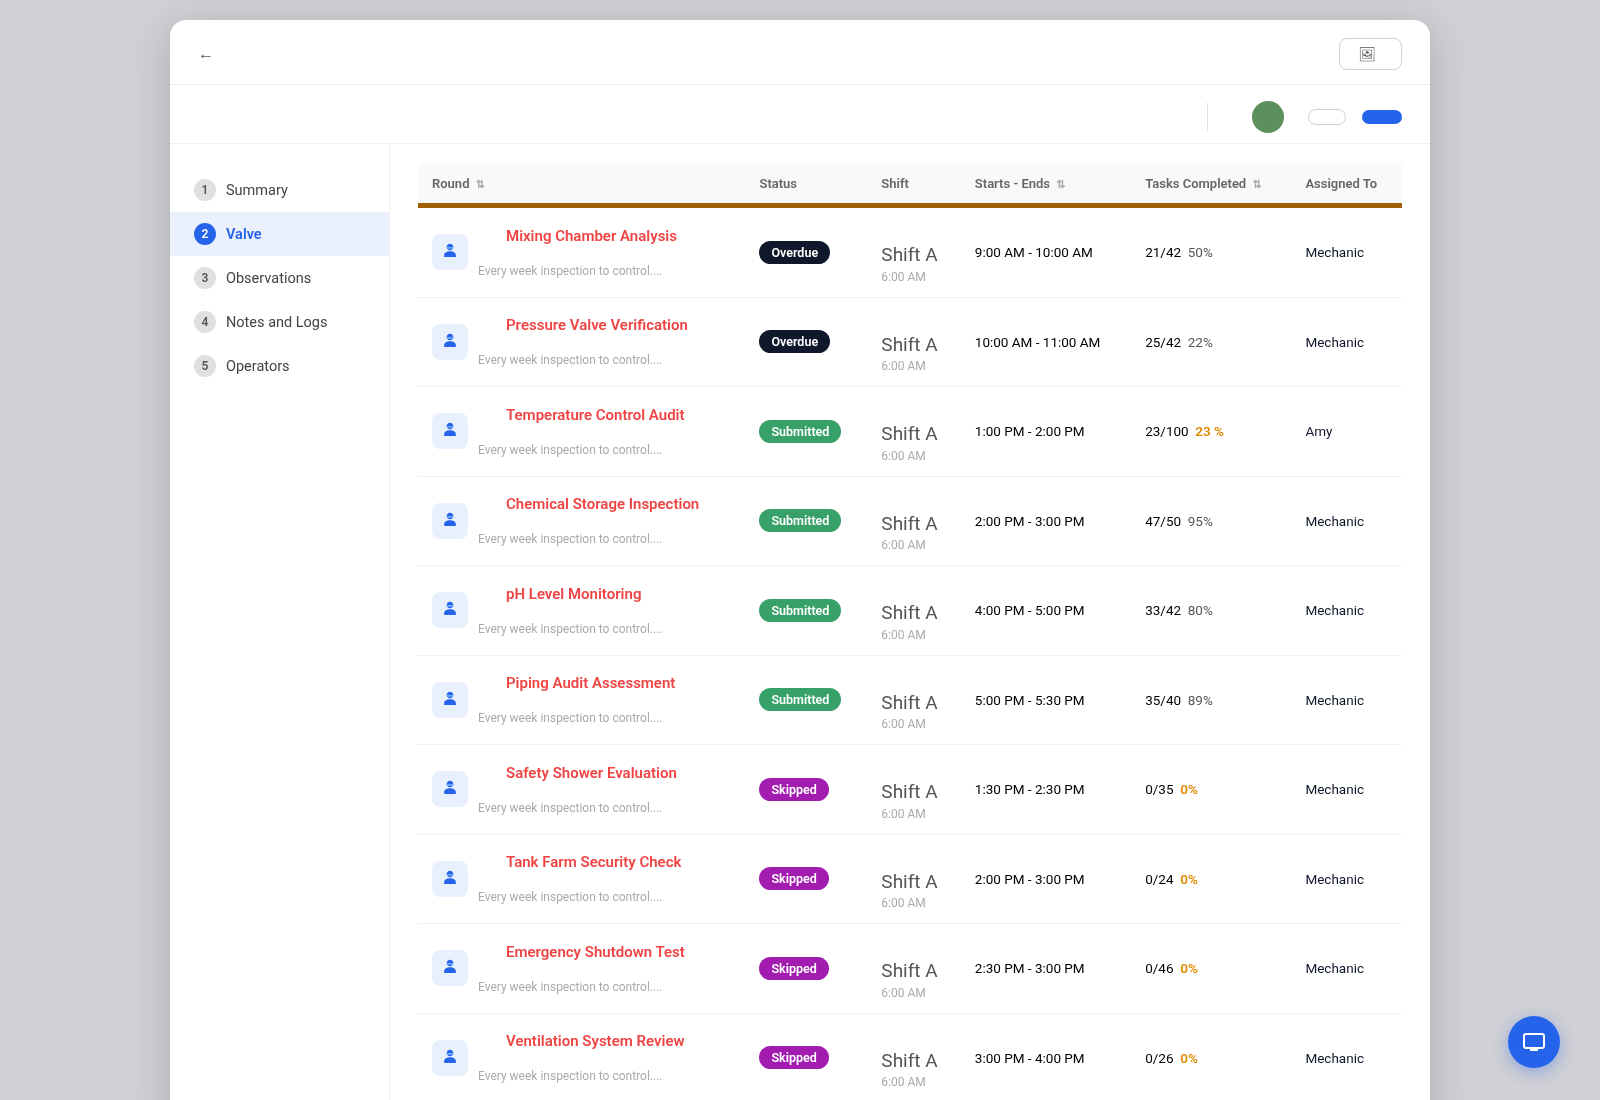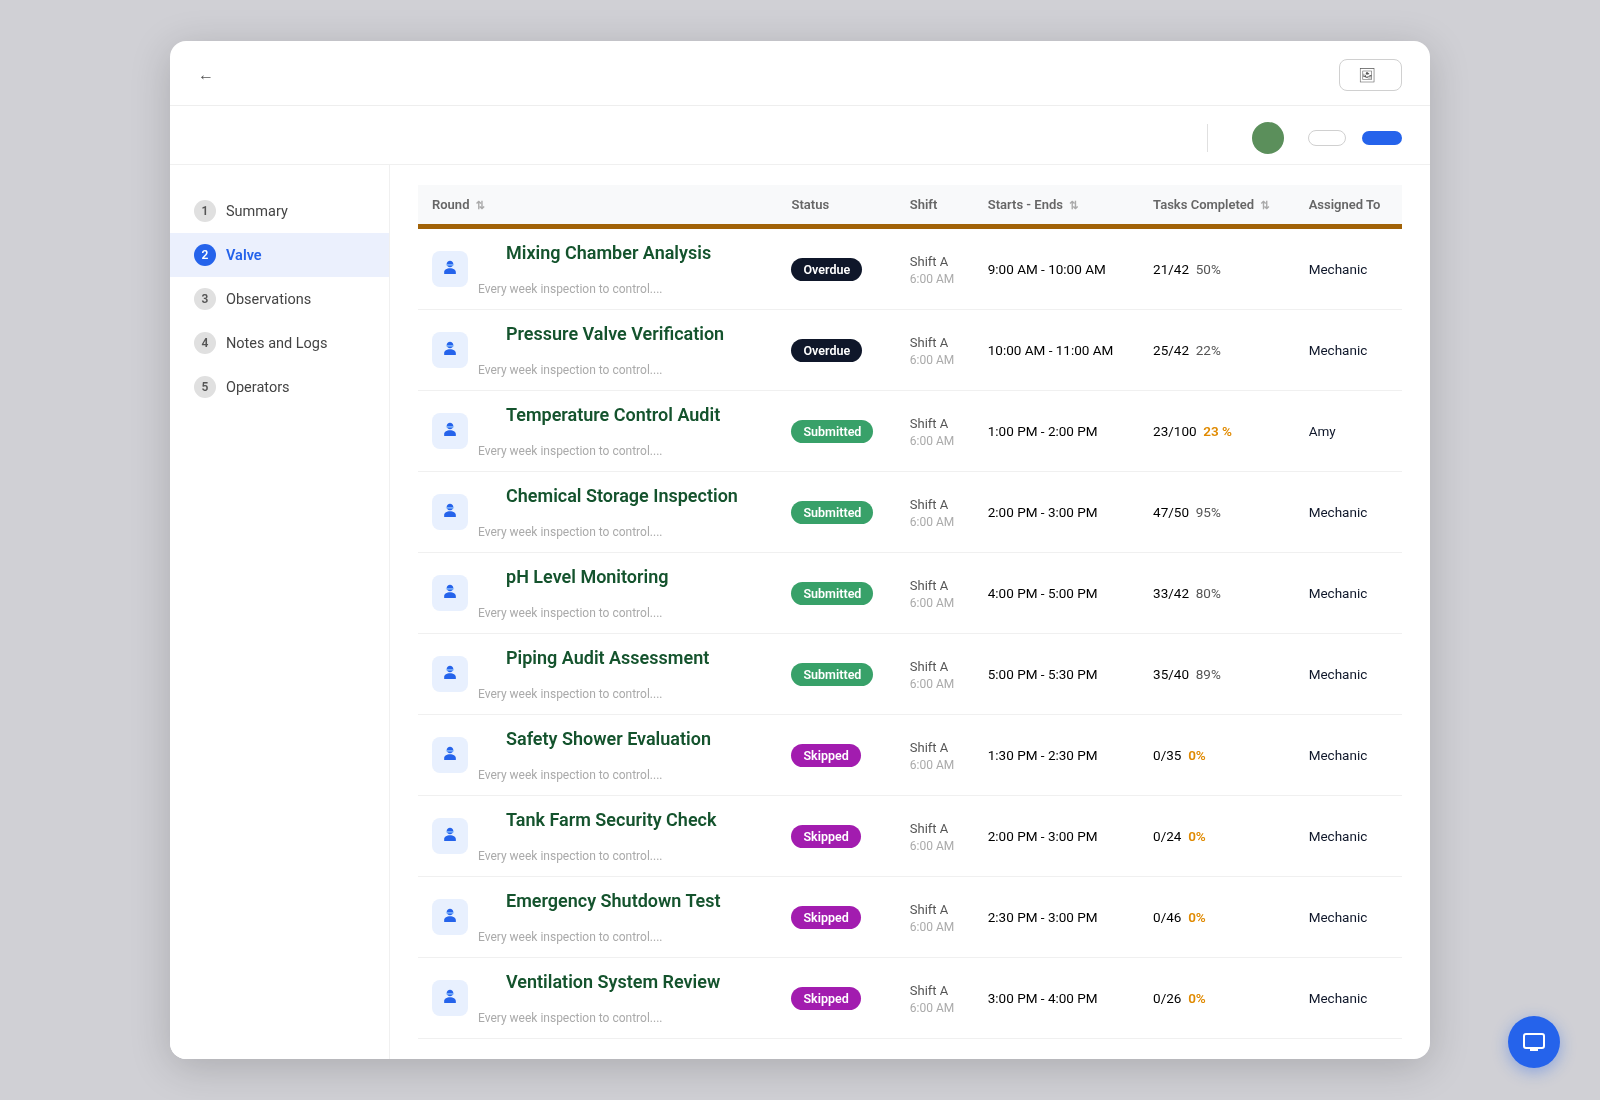--- a/index.html
+++ b/index.html
@@ -225,22 +225,22 @@
       vertical-align: middle;
     }
     .sort-icon {
       display: inline-block;
       font-size: 11px;
       color: #aaa;
       margin-left: 3px;
     }
     .round-name {
       font-weight: 600;
-      color: #14532d;
-      font-size: 18px;
+      color: #ef4444;
+      font-size: 15px;
       padding-left: 28px;
     }
     .round-desc {
       color: #aaa;
       font-size: 12px;
       margin-top: 19px;
     }
     .round-icon-wrap {
       width: 36px;
       height: 36px;
@@ -260,21 +260,21 @@
       padding: 4px 12px;
       border-radius: 12px;
       font-size: 12.5px;
       font-weight: 600;
       display: inline-block;
       white-space: nowrap;
     }
     .badge-overdue { background: #0f172a; color: #fff; }
     .badge-submitted { background: #38a169; color: #fff; }
     .badge-skipped { background: #a21caf; color: #fff; }
-    .shift-cell { color: #555; font-size: 13px; line-height: 1.5; }
+    .shift-cell { color: #555; font-size: 19px; line-height: 1.5; margin-top: 20px; }
     .shift-time { color: #aaa; font-size: 12px; }
     .tasks-pct { color: #555; }
     .tasks-pct.low { color: #e08a00; font-weight: 600; }
     .assigned { color: #0f172a; }
     
     .fab {
       position: fixed;
       bottom: 32px;
       right: 40px;
       width: 52px;

